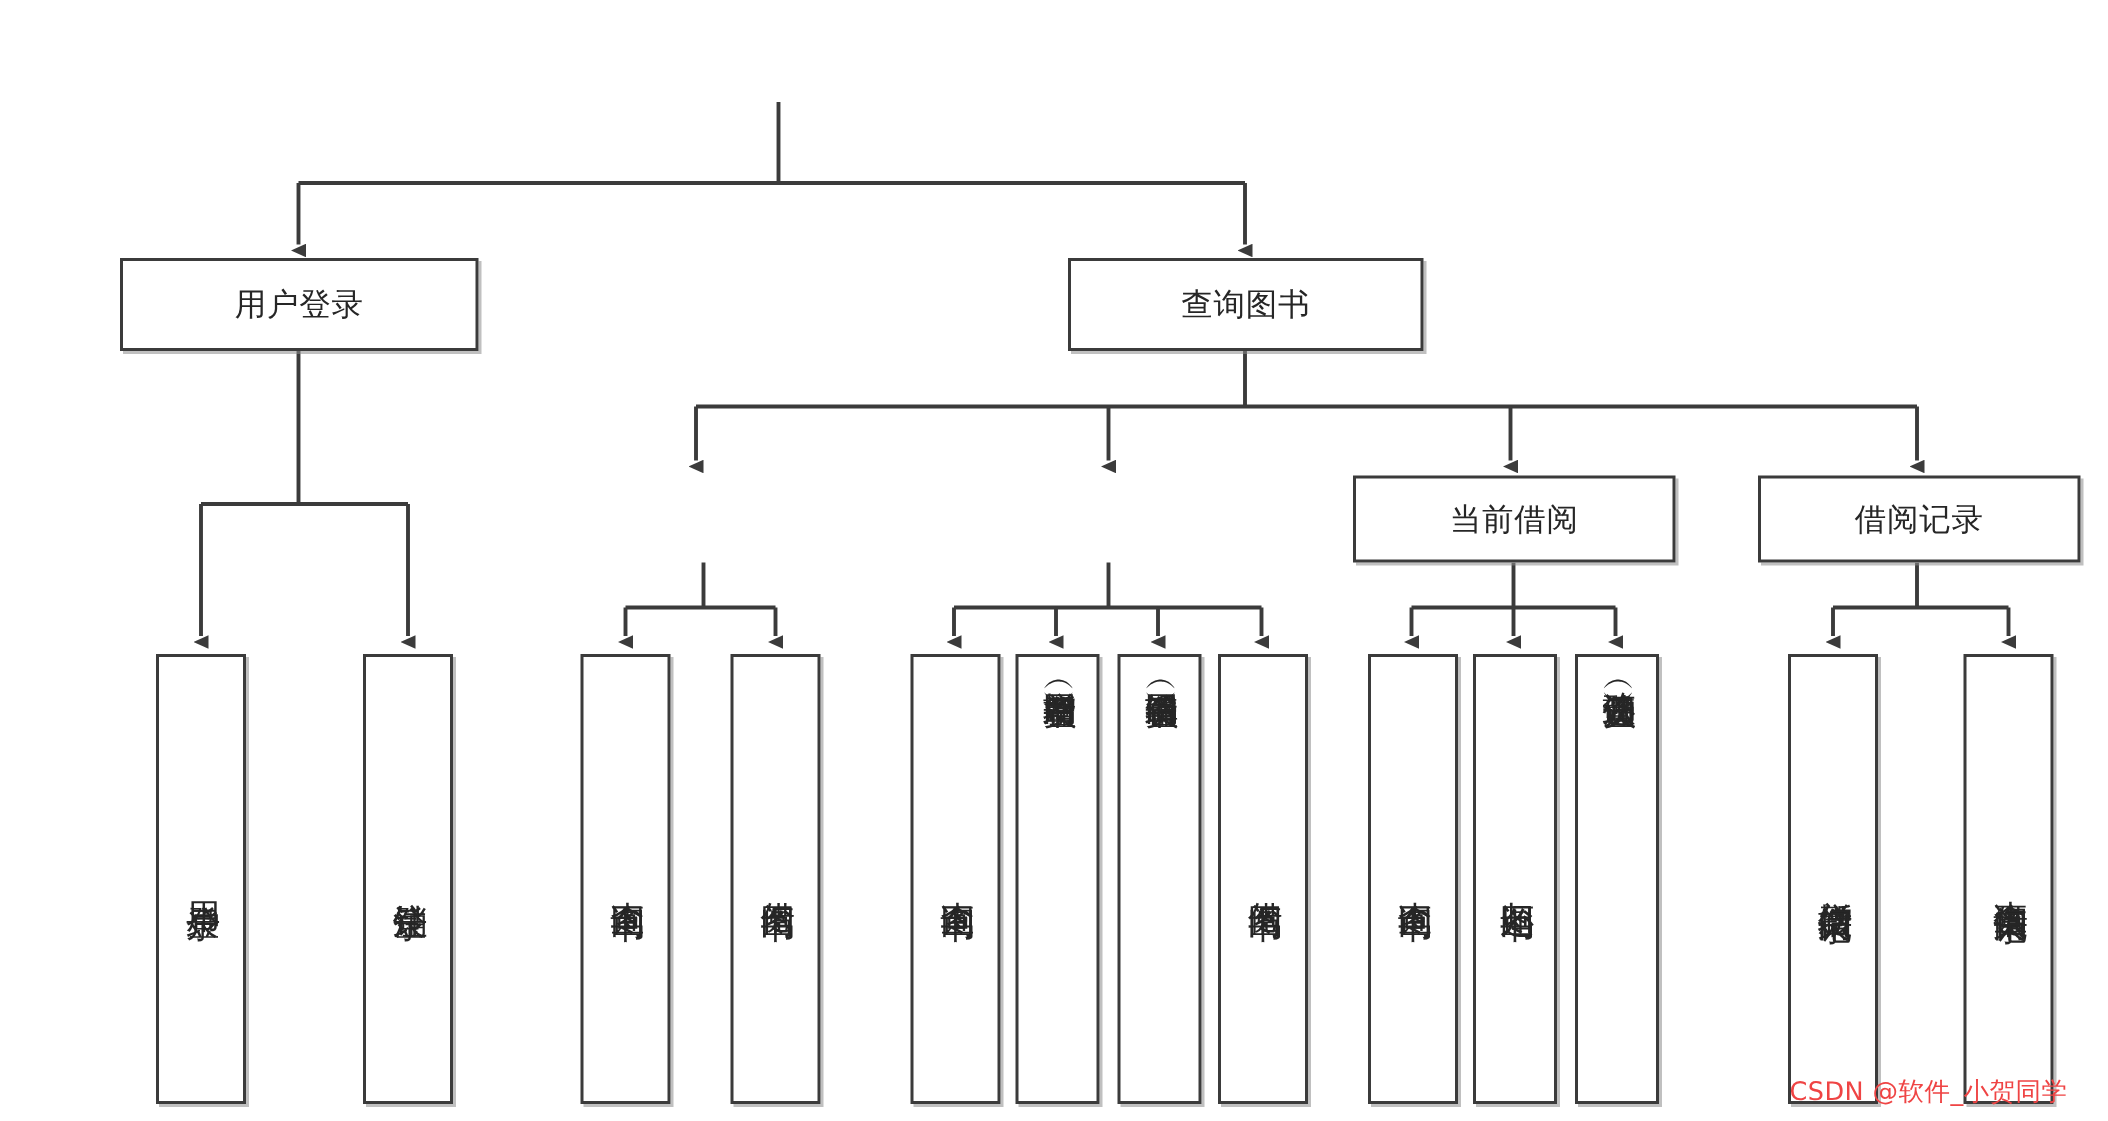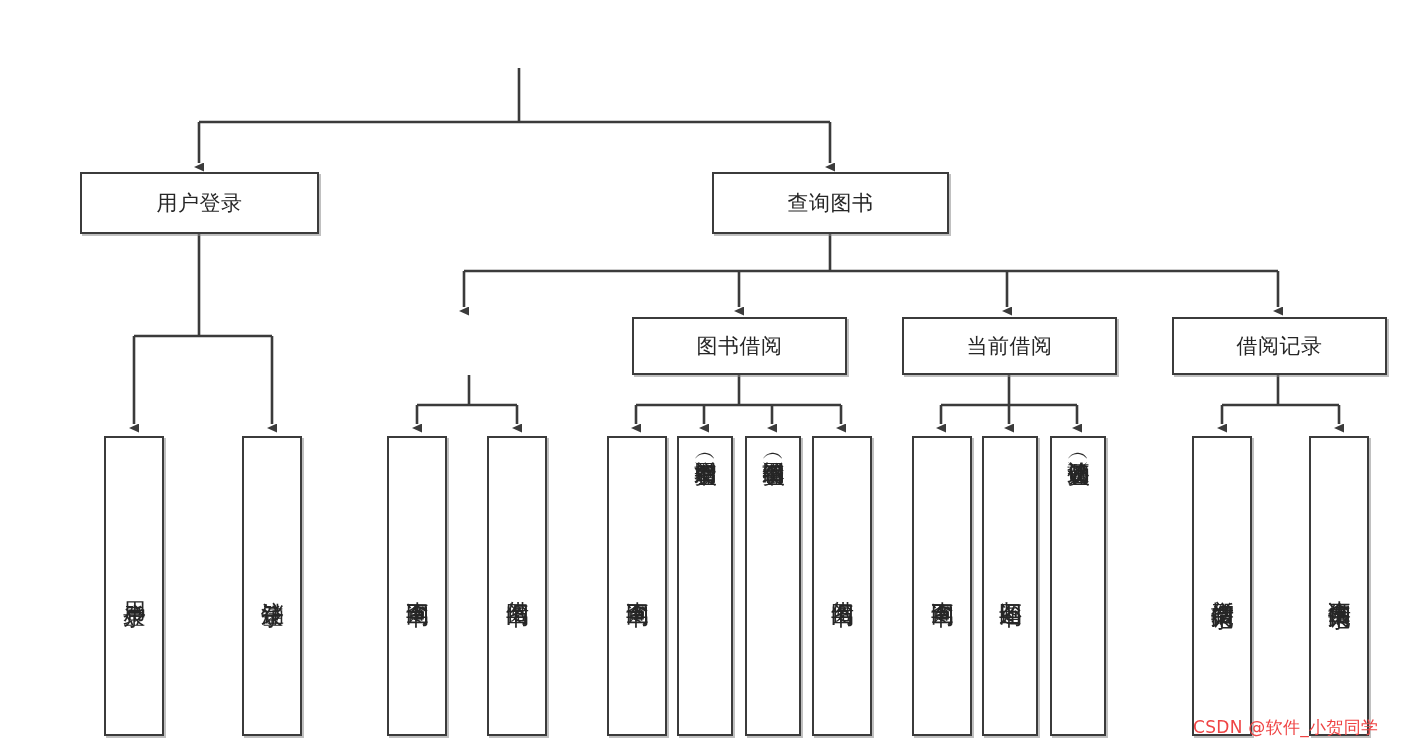--- a/index.html
+++ b/index.html
@@ -144,23 +144,20 @@
 
   <div class="node horiz" style="left:80px; top:172px; width:239px; height:62px;">
     <span class="node-label">用户登录</span>
   </div>
 
   <div class="node horiz" style="left:712px; top:172px; width:237px; height:62px;">
     <span class="node-label">查询图书</span>
   </div>
 
 
-  <div class="node horiz" style="left:632px; top:317px; width:215px; height:58px;">
-    <span class="node-label">图书借阅</span>
-  </div>
 
   <div class="node horiz" style="left:1172px; top:317px; width:215px; height:58px;">
     <span class="node-label">借阅记录</span>
   </div>
 
   <div class="node horiz" style="left:902px; top:317px; width:215px; height:58px;">
     <span class="node-label">当前借阅</span>
   </div>
 
   <div class="node vert mid" style="left:104px; top:436px; width:60px; height:300px;">

